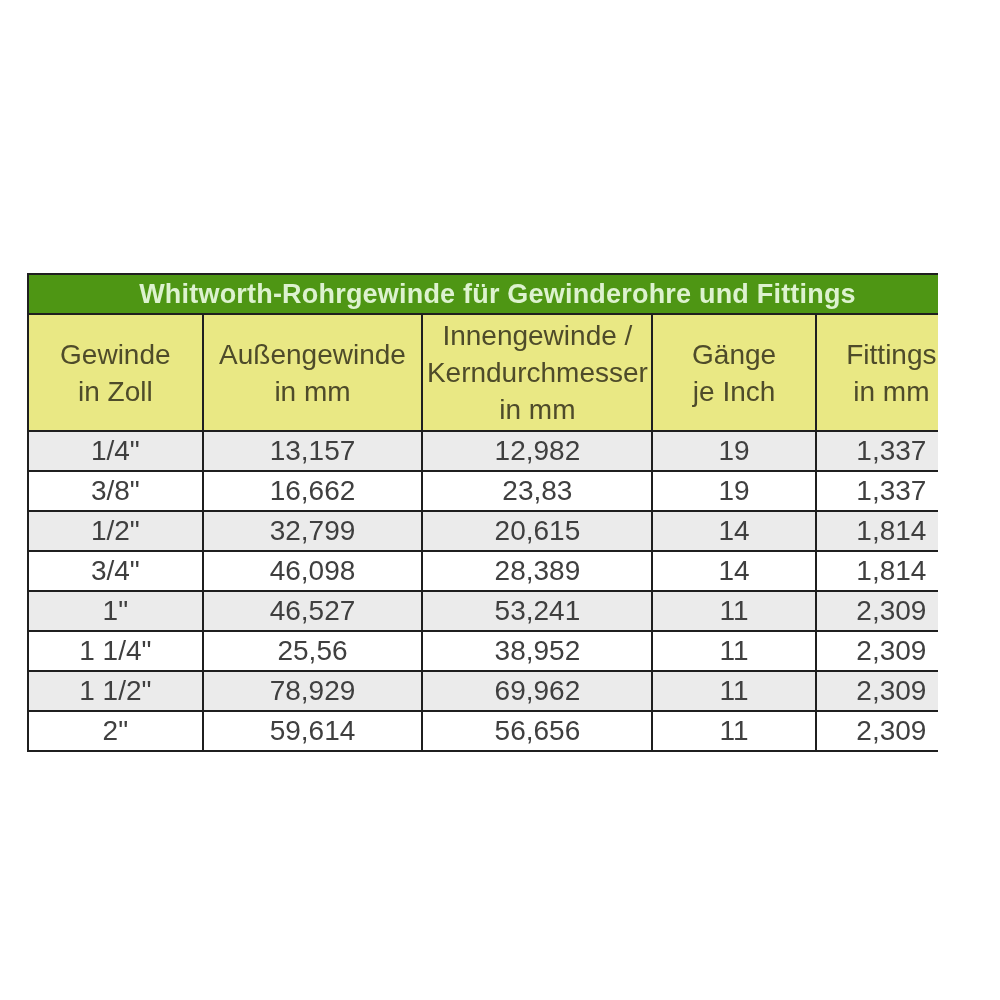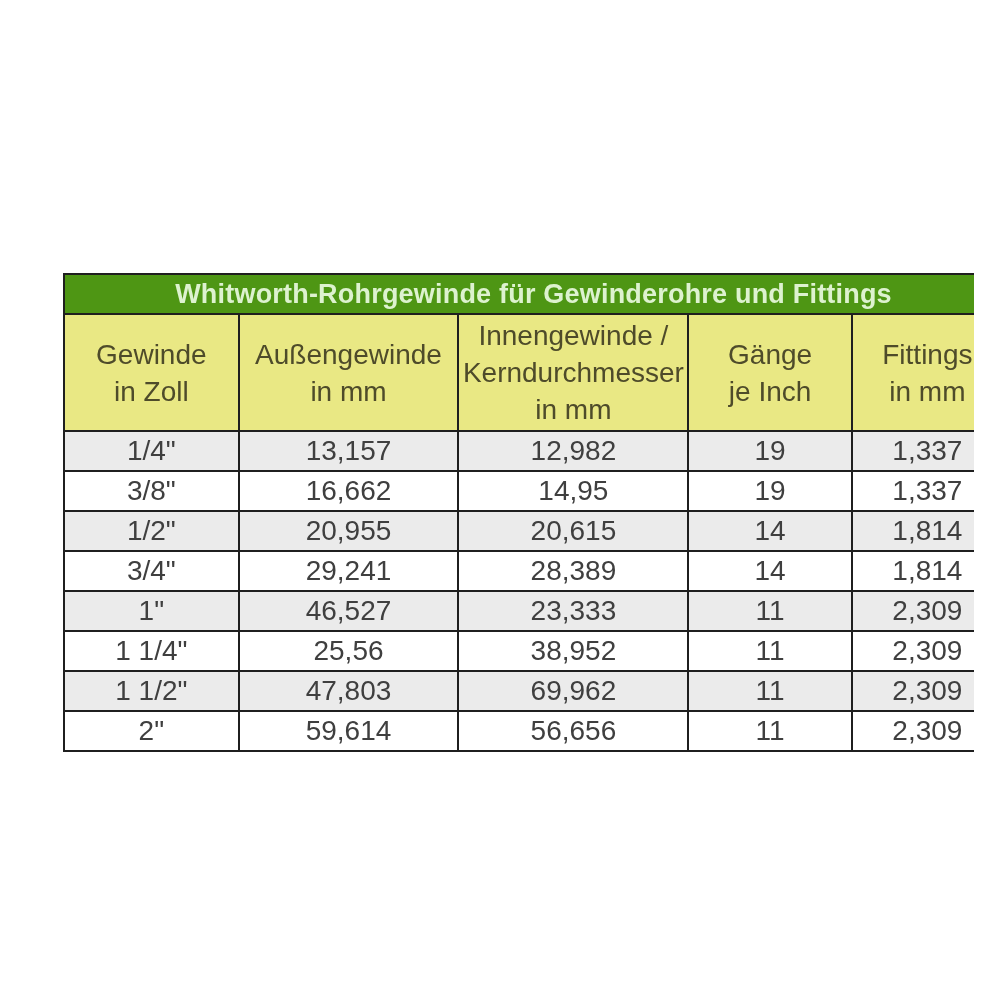--- a/index.html
+++ b/index.html
@@ -6,21 +6,20 @@
   body {
     width: 1000px; height: 1000px;
     background: #ffffff;
     font-family: "Liberation Sans", "DejaVu Sans", sans-serif;
   }
   .canvas {
     position: relative;
     width: 938px; height: 1000px;
     background: var(--page-bg, #ffffff);
     overflow: hidden;
-    margin-left: 36px;
   }
   table.thread-table {
     position: absolute;
     left: 27px; top: 273px;
     width: 941px;
     border-collapse: collapse;
     table-layout: fixed;
   }
   table.thread-table th,
   table.thread-table td {
@@ -96,55 +95,55 @@
         <tr>
           <td>1/4"</td>
           <td>13,157</td>
           <td>12,982</td>
           <td>19</td>
           <td>1,337</td>
         </tr>
         <tr>
           <td>3/8"</td>
           <td>16,662</td>
-          <td>14,95</td>
+          <td>23,83</td>
           <td>19</td>
           <td>1,337</td>
         </tr>
         <tr>
           <td>1/2"</td>
-          <td>20,955</td>
+          <td>32,799</td>
           <td>20,615</td>
           <td>14</td>
           <td>1,814</td>
         </tr>
         <tr>
           <td>3/4"</td>
-          <td>29,241</td>
+          <td>46,098</td>
           <td>28,389</td>
           <td>14</td>
           <td>1,814</td>
         </tr>
         <tr>
           <td>1"</td>
           <td>46,527</td>
-          <td>23,333</td>
+          <td>53,241</td>
           <td>11</td>
           <td>2,309</td>
         </tr>
         <tr>
           <td>1 1/4"</td>
           <td>25,56</td>
           <td>38,952</td>
           <td>11</td>
           <td>2,309</td>
         </tr>
         <tr>
           <td>1 1/2"</td>
-          <td>47,803</td>
+          <td>78,929</td>
           <td>69,962</td>
           <td>11</td>
           <td>2,309</td>
         </tr>
         <tr>
           <td>2"</td>
           <td>59,614</td>
           <td>56,656</td>
           <td>11</td>
           <td>2,309</td>

